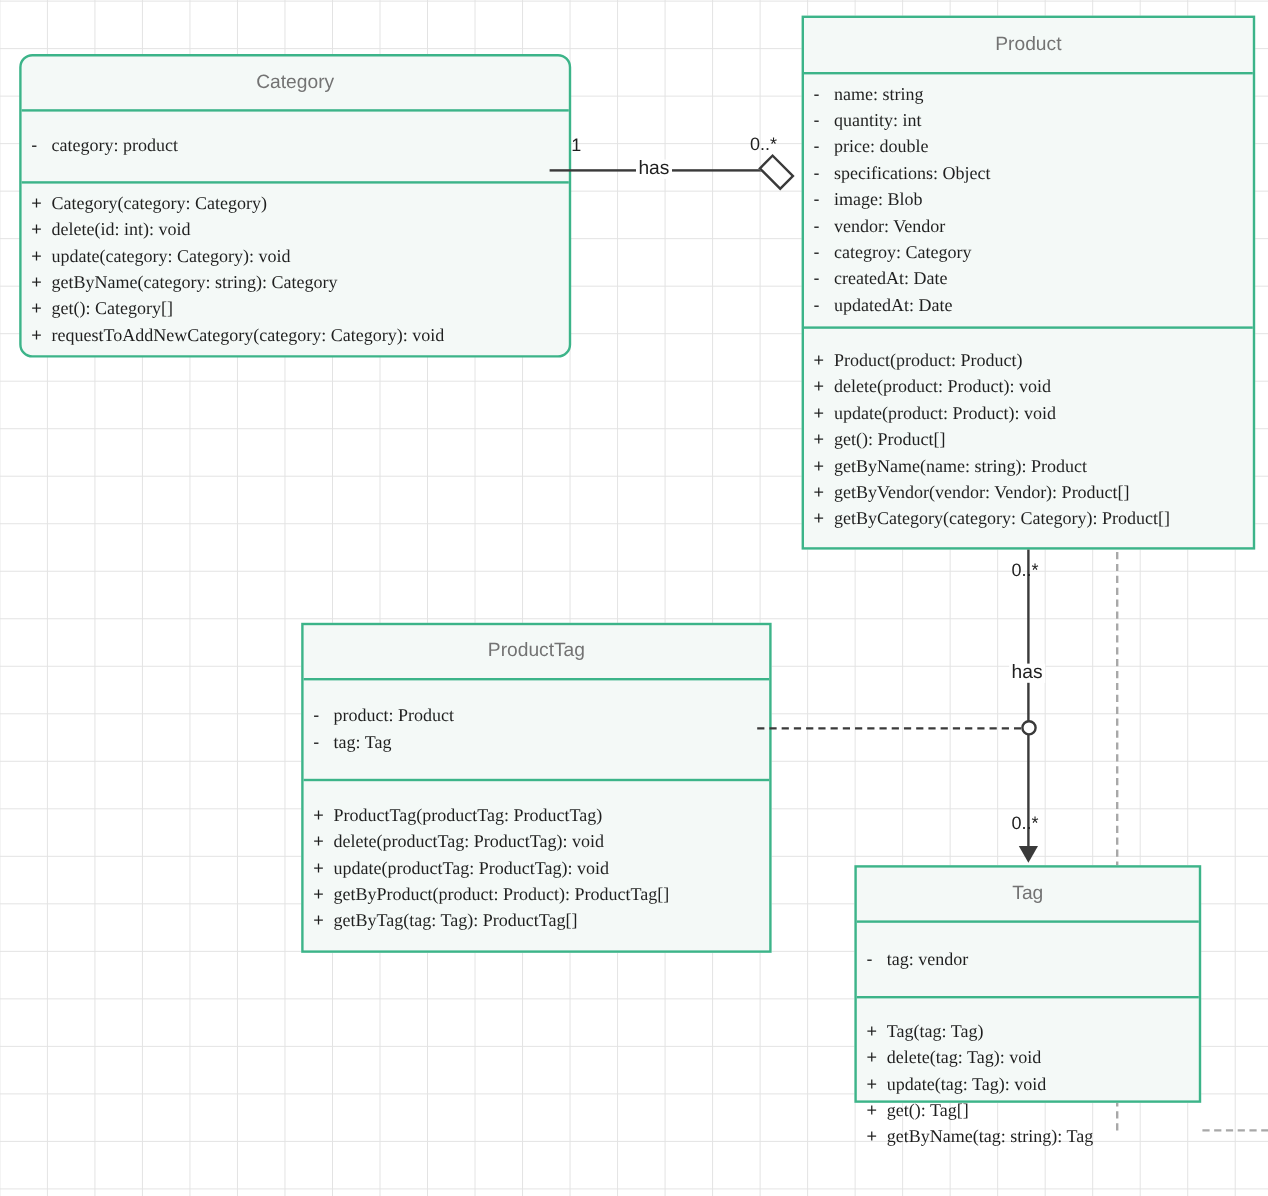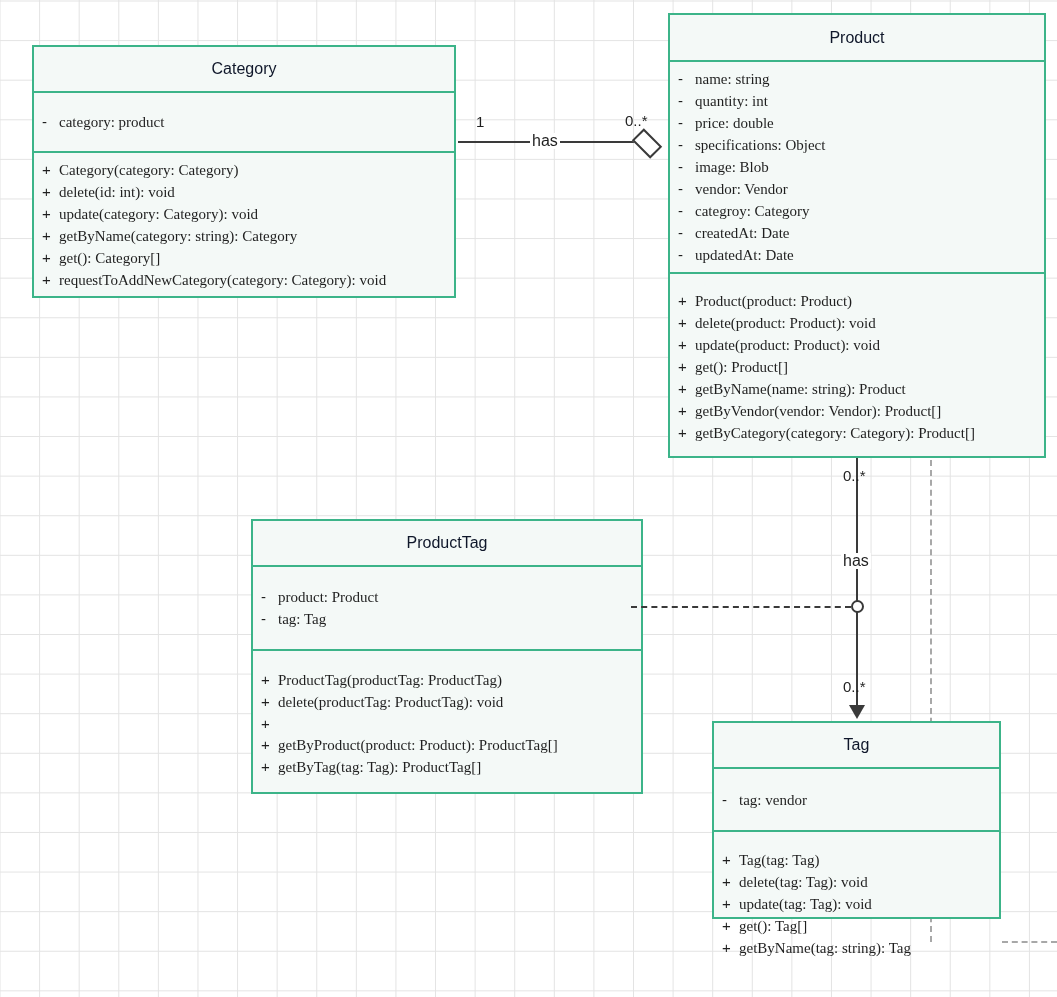--- a/index.html
+++ b/index.html
@@ -29,21 +29,21 @@
 
   
   .uml-class {
     position: absolute;
     box-sizing: border-box;
     border: 2px solid #3cb489;
     background-color: #f4f9f7;
   }
   .uml-title {
     text-align: center;
-    color: #0f172a;
+    color: #737373;
     font-size: 16px;
     line-height: 1;
     box-sizing: border-box;
     display: flex;
     align-items: center;
     justify-content: center;
   }
   .uml-section {
     box-sizing: border-box;
     border-top: 2px solid #3cb489;
@@ -140,21 +140,21 @@
   }
 </style>
 </head>
 <body>
 
 <div id="canvas">
 
   <div class="guide-v" style="left:930px; top:460px; height:482px;"></div>
   <div class="guide-h" style="left:1002px; top:941px; width:55px;"></div>
 
-  <div class="uml-class" style="left:32px; top:45px; width:424px; height:253px;">
+  <div class="uml-class" style="left:16px; top:45px; width:460px; height:253px;border-radius:11px;">
     <div class="uml-title" style="height:44px;">Category</div>
 
     <div class="uml-section" style="height:60px;">
       <div class="uml-row">
         <span class="uml-vis">-</span>
         <span class="uml-sig">category: product</span>
       </div>
     </div>
 
     <div class="uml-section" style="height:145px;">
@@ -277,20 +277,21 @@
       <div class="uml-row">
         <span class="uml-vis">+</span>
         <span class="uml-sig">ProductTag(productTag: ProductTag)</span>
       </div>
       <div class="uml-row">
         <span class="uml-vis">+</span>
         <span class="uml-sig">delete(productTag: ProductTag): void</span>
       </div>
       <div class="uml-row">
         <span class="uml-vis">+</span>
+        <span class="uml-sig">update(productTag: ProductTag): void</span>
       </div>
       <div class="uml-row">
         <span class="uml-vis">+</span>
         <span class="uml-sig">getByProduct(product: Product): ProductTag[]</span>
       </div>
       <div class="uml-row">
         <span class="uml-vis">+</span>
         <span class="uml-sig">getByTag(tag: Tag): ProductTag[]</span>
       </div>
     </div>

